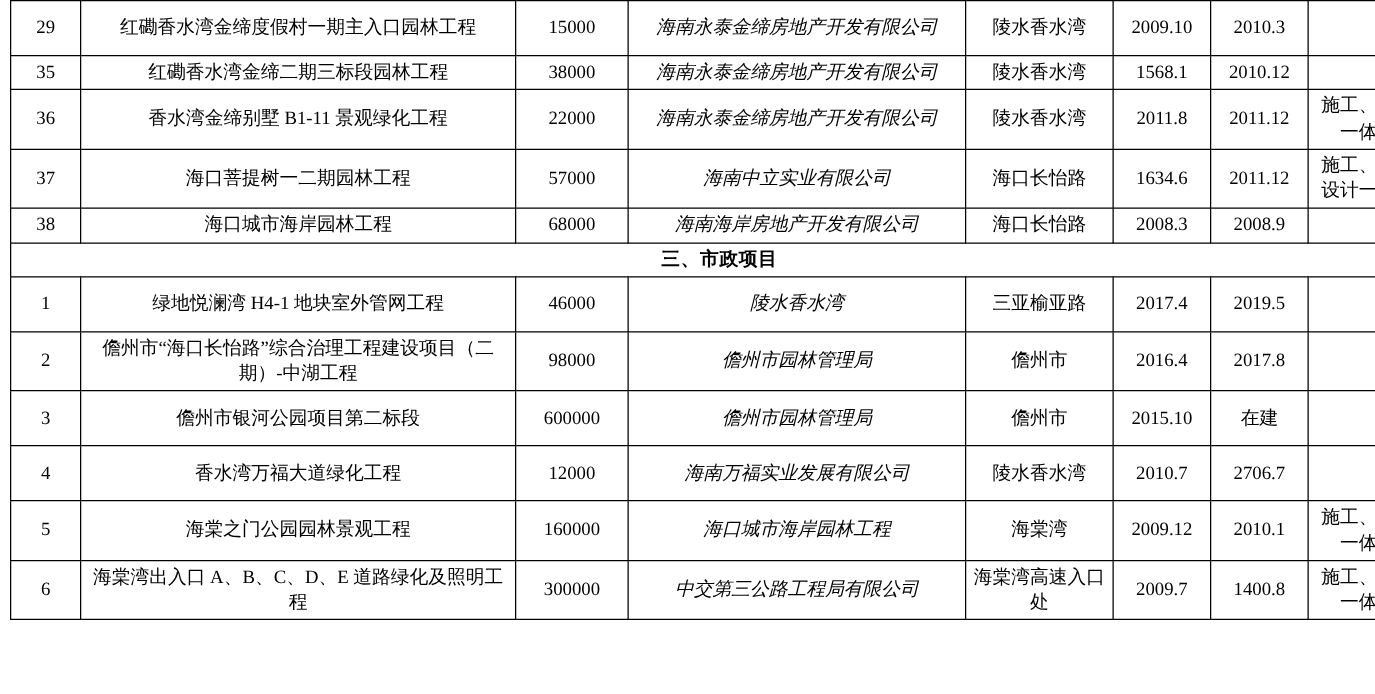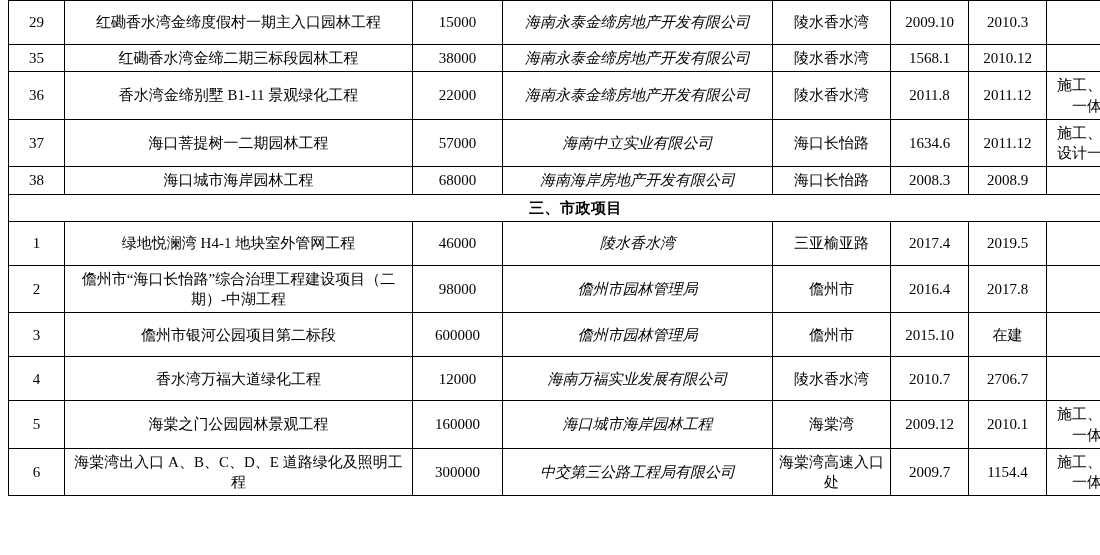--- a/index.html
+++ b/index.html
@@ -189,19 +189,19 @@
         <td class="note">施工、设计一体化</td>
       </tr>
 
       <tr class="tall-1">
         <td>6</td>
         <td class="name">海棠湾出入口 A、B、C、D、E 道路绿化及照明工程</td>
         <td>300000</td>
         <td class="owner">中交第三公路工程局有限公司</td>
         <td>海棠湾高速入口处</td>
         <td>2009.7</td>
-        <td>1154.4</td>
+        <td>1400.8</td>
         <td class="note">施工、设计一体化</td>
       </tr>
 
     </tbody>
   </table>
 </div>
 
 </body></html>

